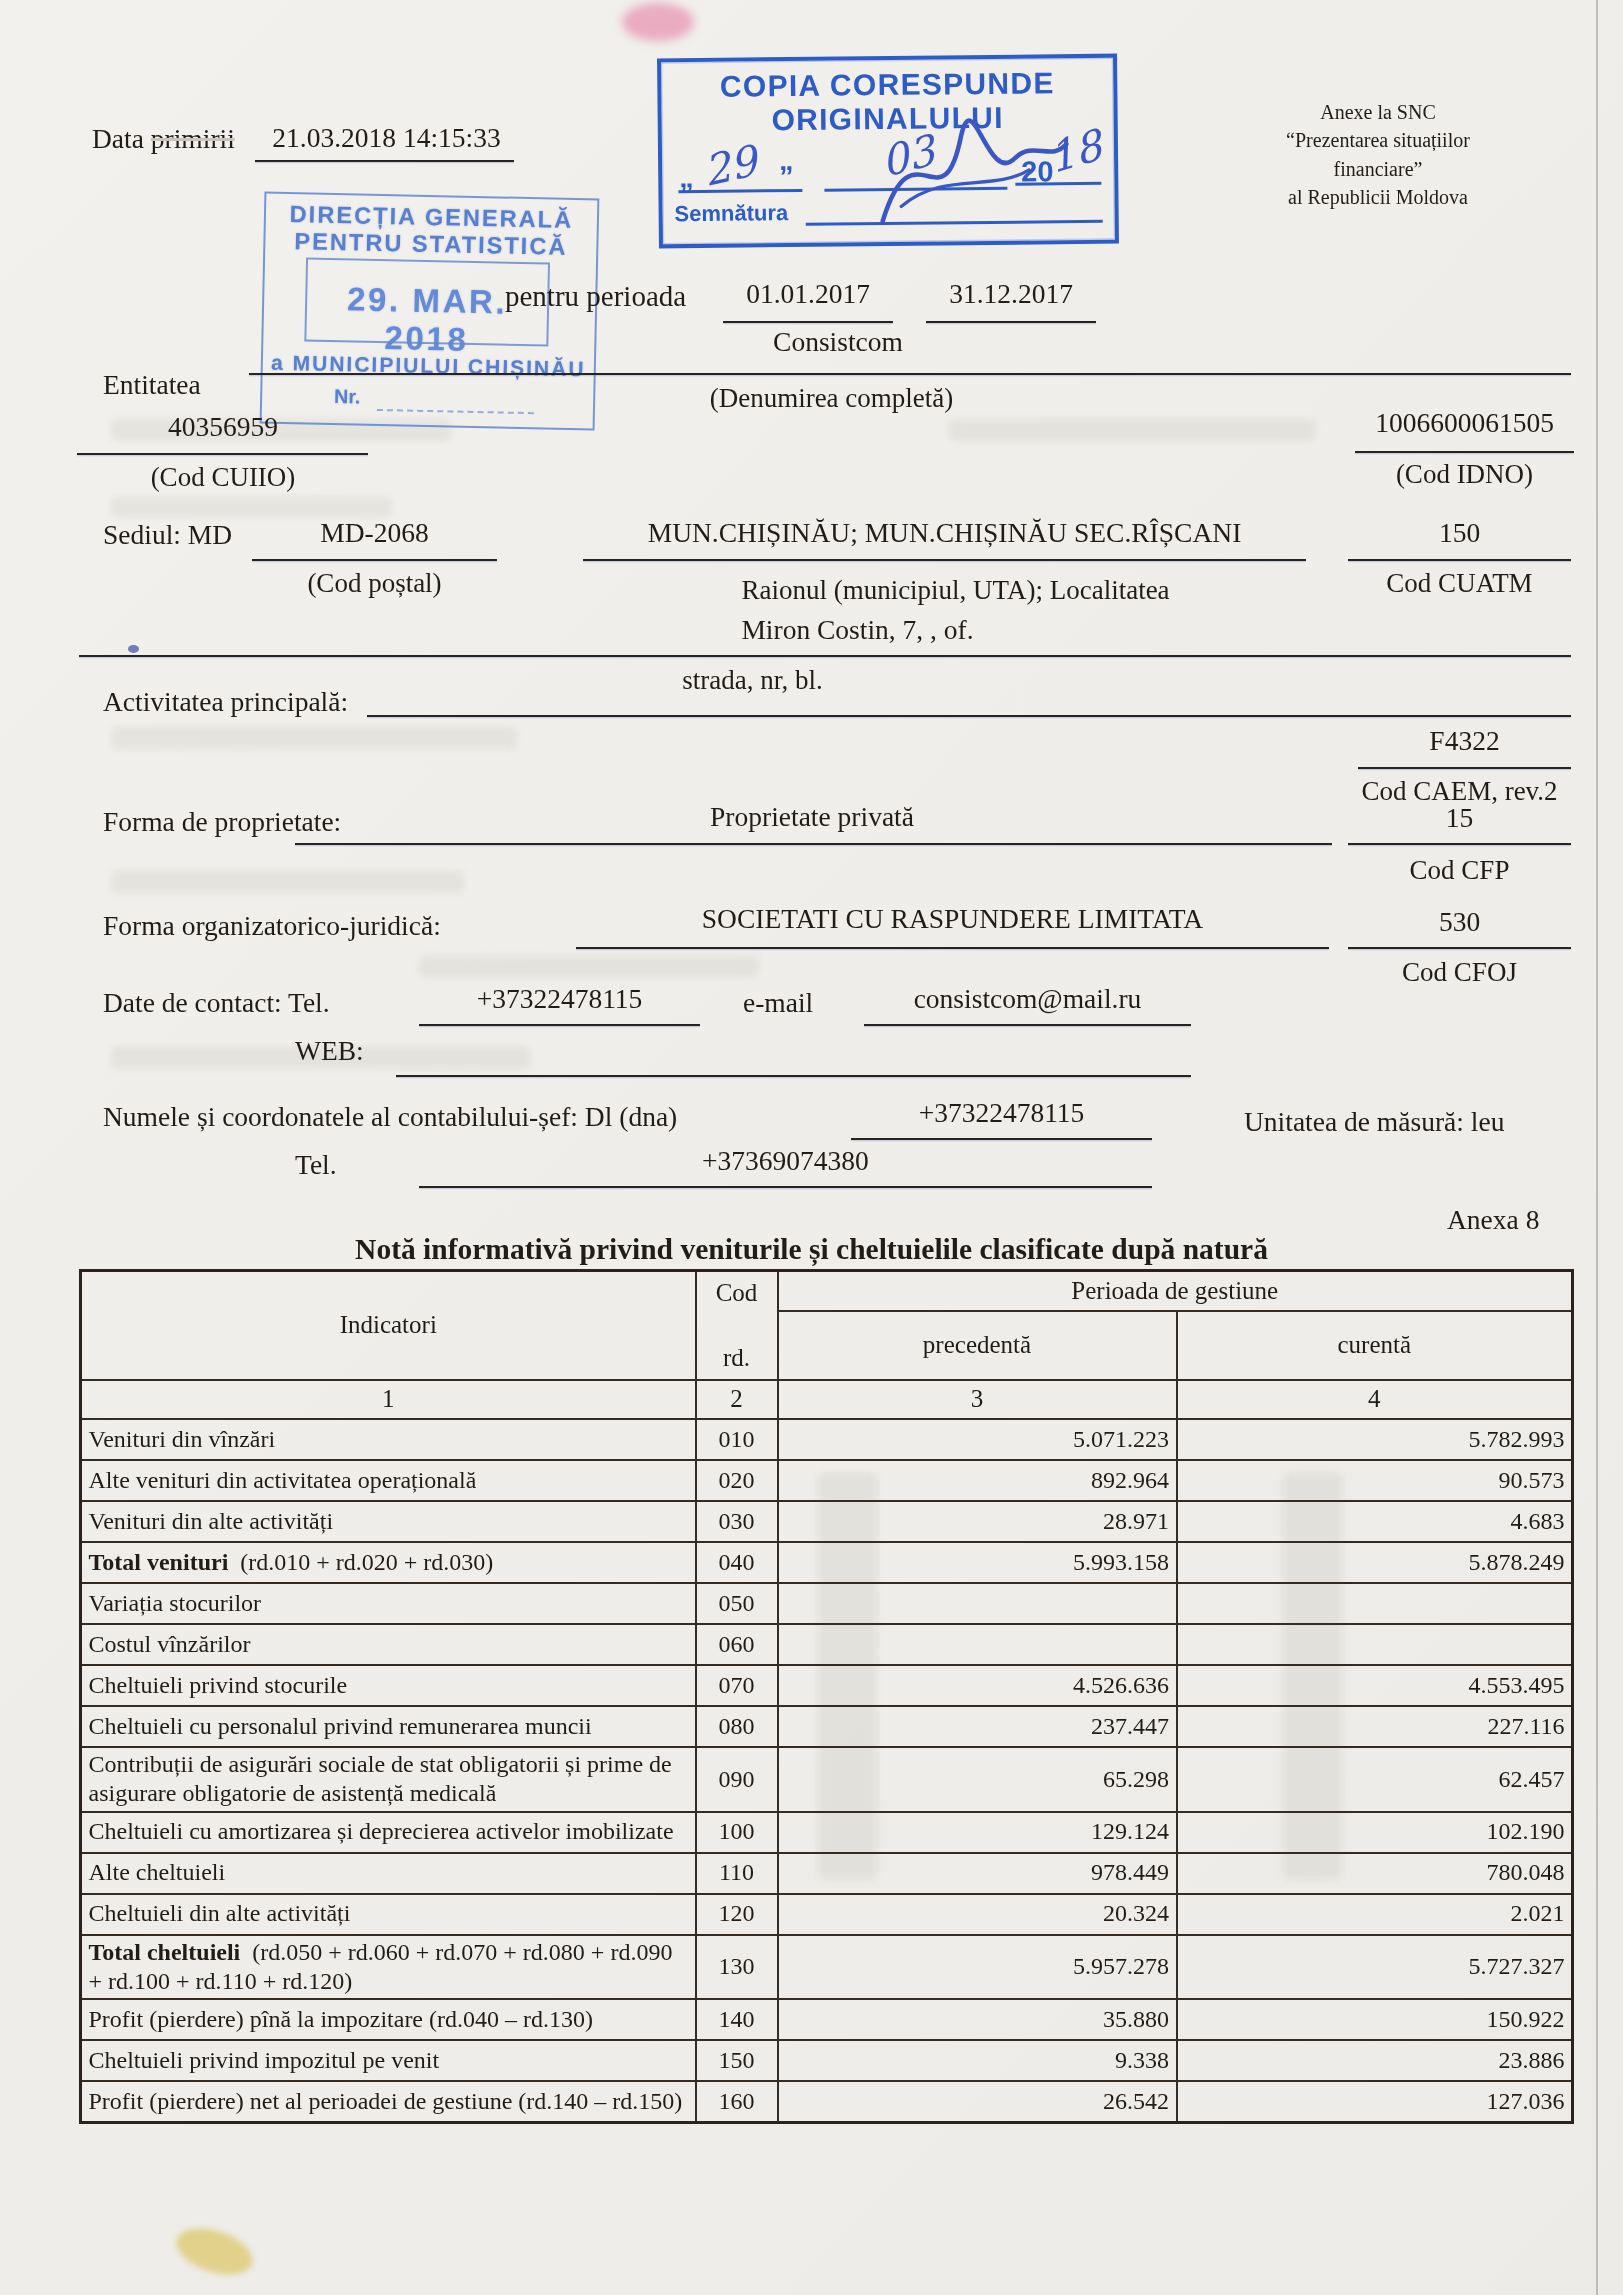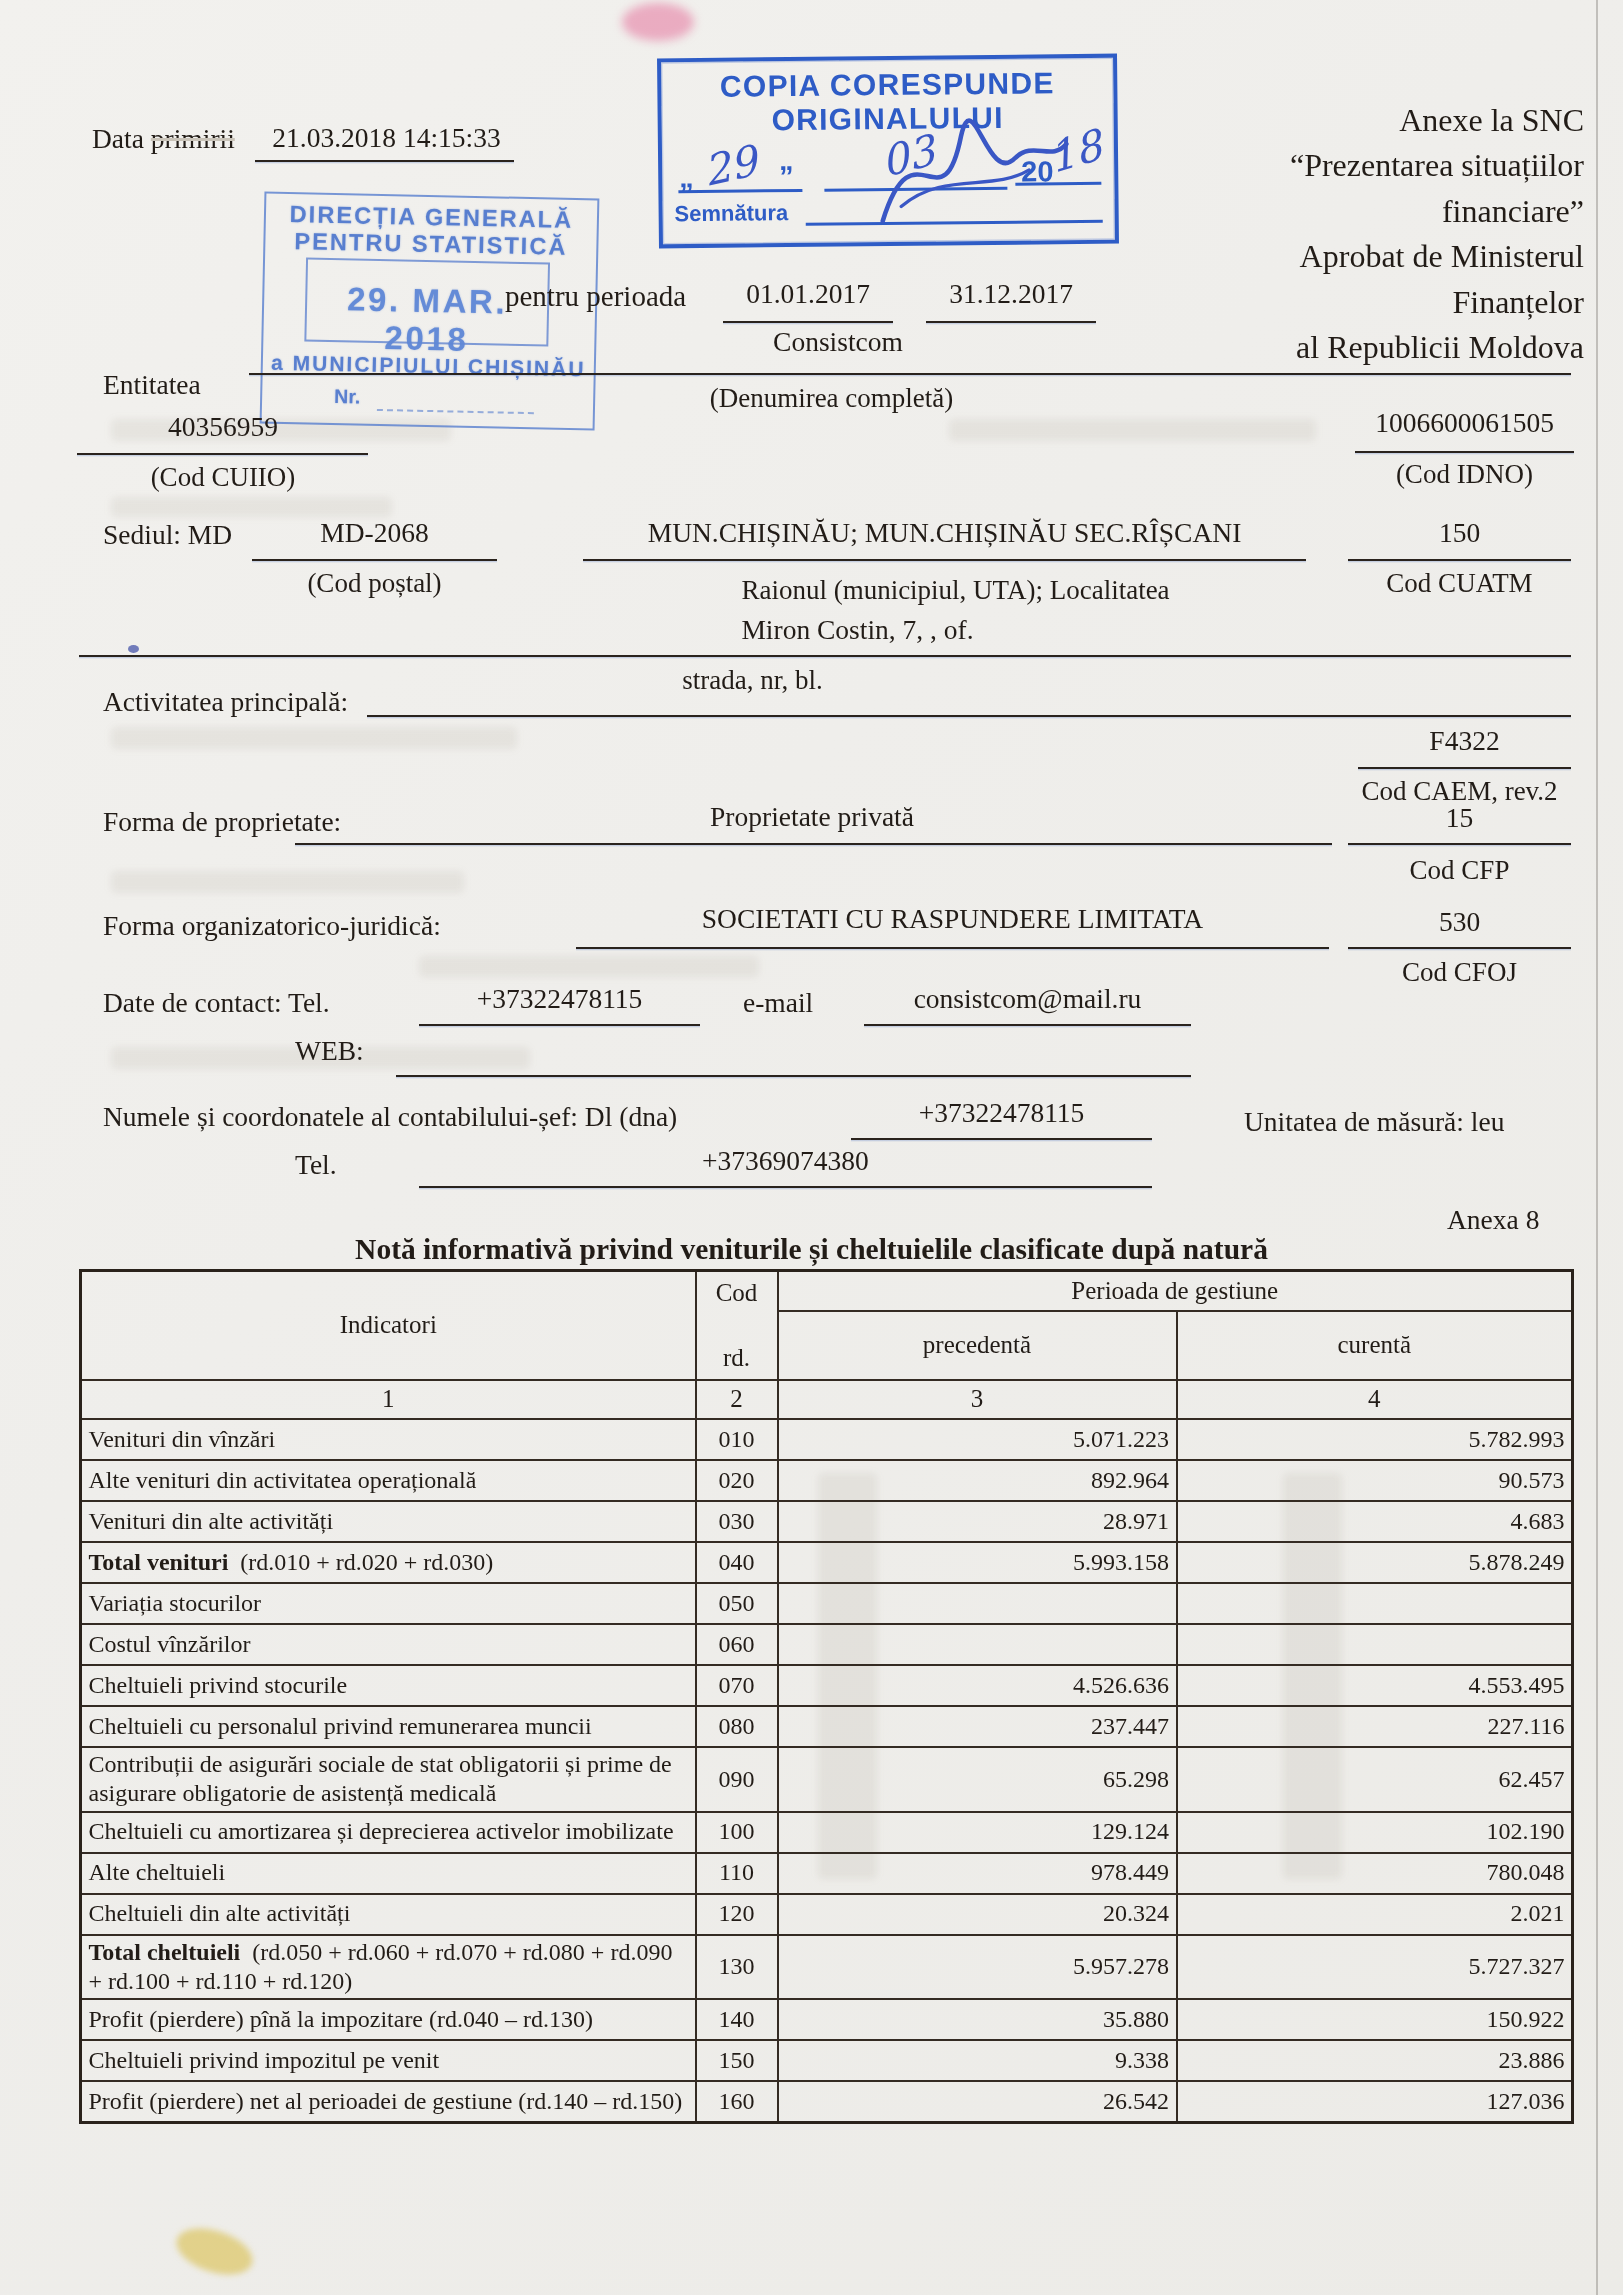--- a/index.html
+++ b/index.html
@@ -36,21 +36,21 @@
     color:rgba(80,120,205,.92); font-family:"Liberation Sans","DejaVu Sans",sans-serif;
     text-shadow:0 0 2px rgba(88,126,206,.45);
   }
   .reg-stamp .rl{position:absolute; left:0; right:0; text-align:center; font-weight:bold; font-size:23.6px; letter-spacing:2px;}
   .reg-stamp .datebox{position:absolute; left:41px; top:63px; width:240px; height:80px; border:2.6px solid rgba(88,126,206,.75);}
   .reg-stamp .date{position:absolute; left:0; right:0; top:19.6px; text-align:center; font-weight:bold; font-size:33px; letter-spacing:2.6px; color:rgba(96,136,214,.95);}
   .reg-stamp .nr{position:absolute; left:72px; top:190px; font-weight:bold; font-size:19.6px;}
   .reg-stamp .nrline{position:absolute; left:115px; top:213px; width:157px; border-bottom:2px dashed rgba(88,126,206,.6);}
 
   
-  .annex{position:absolute; left:1172px; top:98px; width:412px; text-align:right; font-size:32px; line-height:1.42;}
+  .annex{position:absolute; left:1172px; top:98px; width:412px; text-align:center; font-size:20px; line-height:1.42;}
 
   .title{position:absolute; left:543px; top:213px; width:497px; text-align:center; font-size:38px; letter-spacing:0.7px;}
   .tbl-title{position:absolute; left:157px; top:1233px; width:1309px; text-align:center; font-size:29.5px; font-weight:bold;}
 
   table.rep{
     position:absolute; left:79px; top:1269px; width:1492px;
     border-collapse:collapse; table-layout:fixed;
     font-size:24px; line-height:1.22; color:#221c17;
   }
   table.rep td{border:2px solid #342b23; border-top-width:2.6px; border-bottom-width:2.6px; padding:2px 6.5px; vertical-align:middle; overflow:hidden;}
@@ -107,21 +107,20 @@
     <svg width="216" height="137" viewBox="0 0 330 210" style="position:absolute;left:196px;top:31px;transform:rotate(-4deg);">
       <path d="M30,190 C90,40 120,210 160,70 C185,-10 195,150 240,110 C270,85 295,120 320,95" fill="none" stroke="#3a57c5" stroke-width="7" stroke-linecap="round"></path>
       <path d="M60,170 C130,120 200,160 260,130" fill="none" stroke="#3a57c5" stroke-width="5" stroke-linecap="round"></path>
     </svg>
   </div>
 
   <div class="annex">
     <div>Anexe la SNC</div>
     <div>“Prezentarea situațiilor</div>
     <div>financiare”</div>
-    <div>Aprobat de Ministerul Finanțelor</div>
     <div>al Republicii Moldova</div>
   </div>
 
   <div class="reg-stamp">
     <div class="rl" style="top:6.5px;">DIRECȚIA GENERALĂ</div>
     <div class="rl" style="top:34px;">PENTRU STATISTICĂ</div>
     <div class="datebox">
       <div class="date">29. MAR. 2018</div>
     </div>
     <div class="rl" style="top:157px;font-size:21px;">a MUNICIPIULUI CHIȘINĂU</div>

